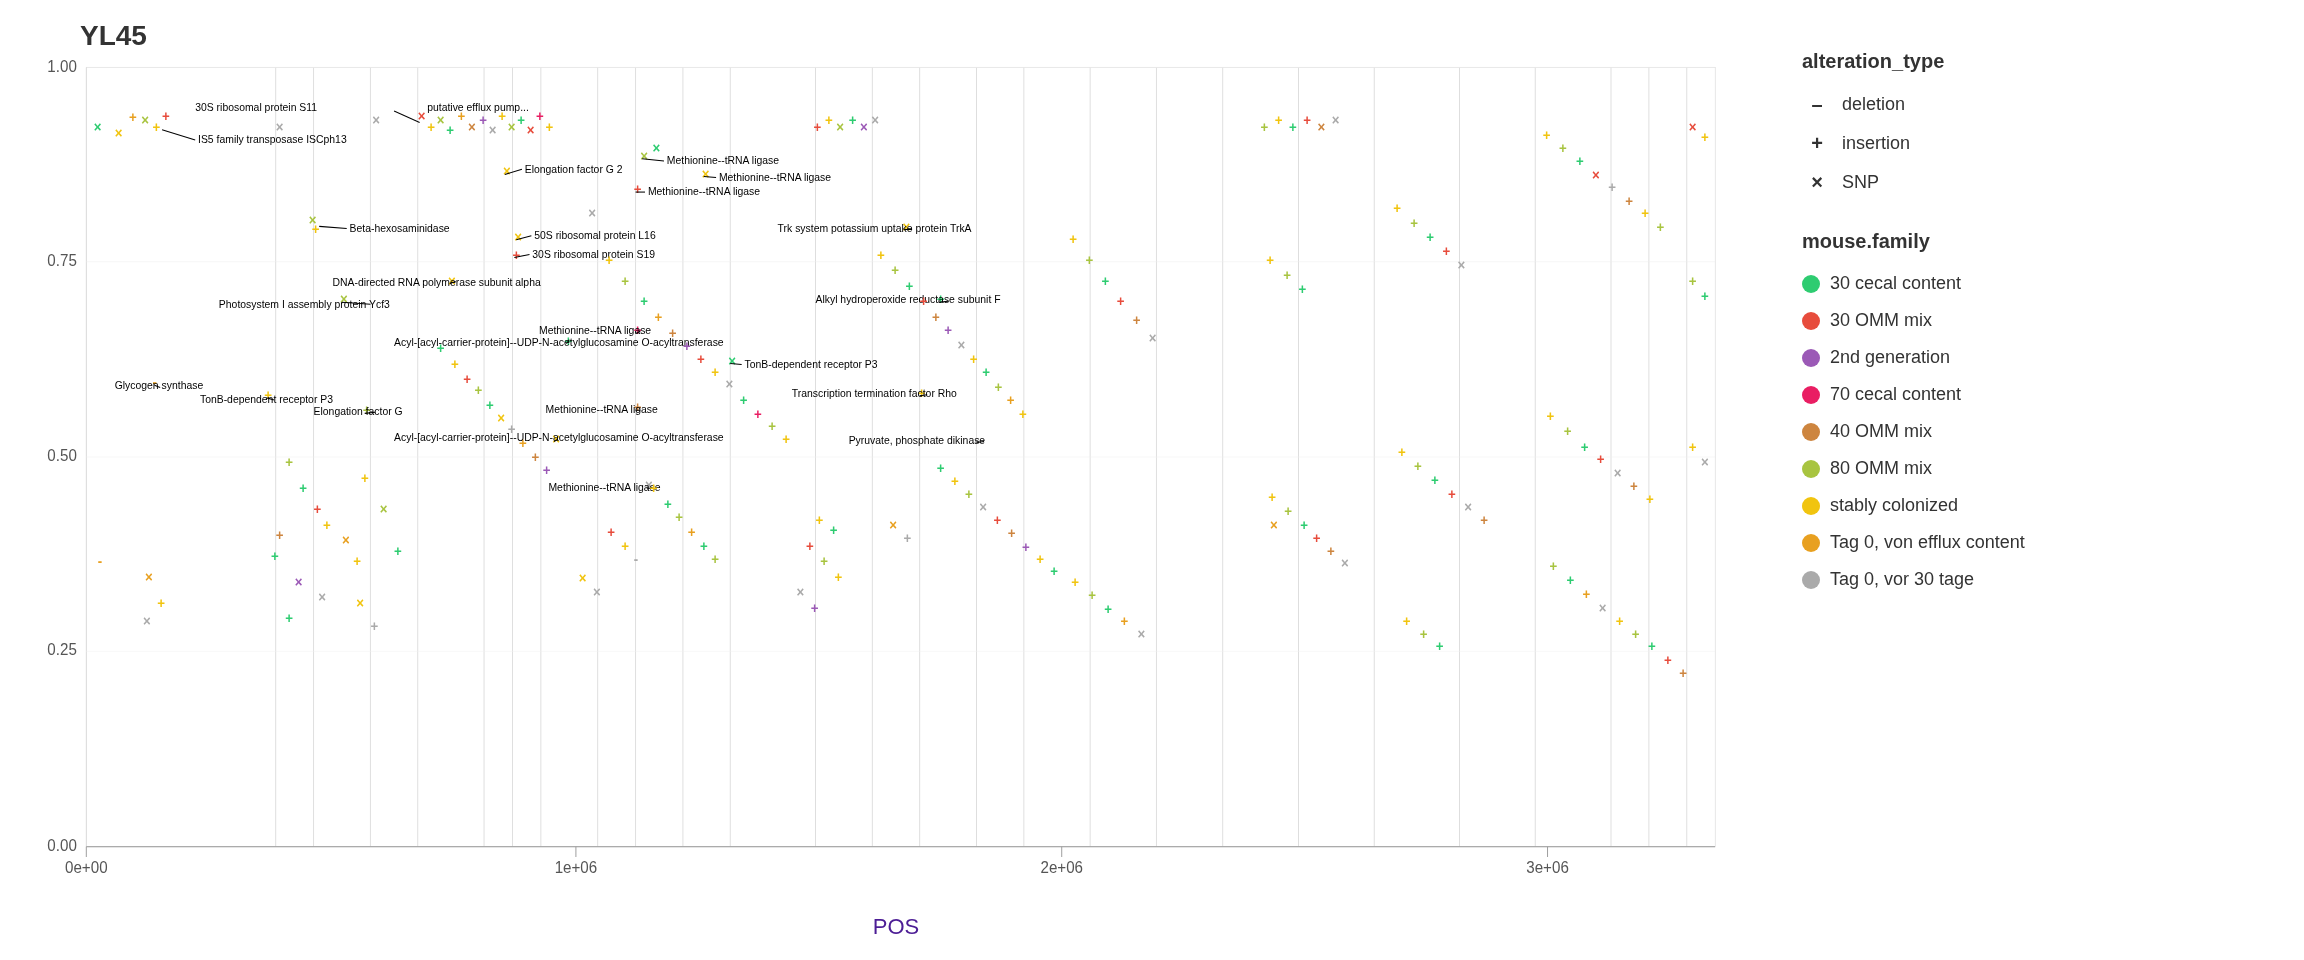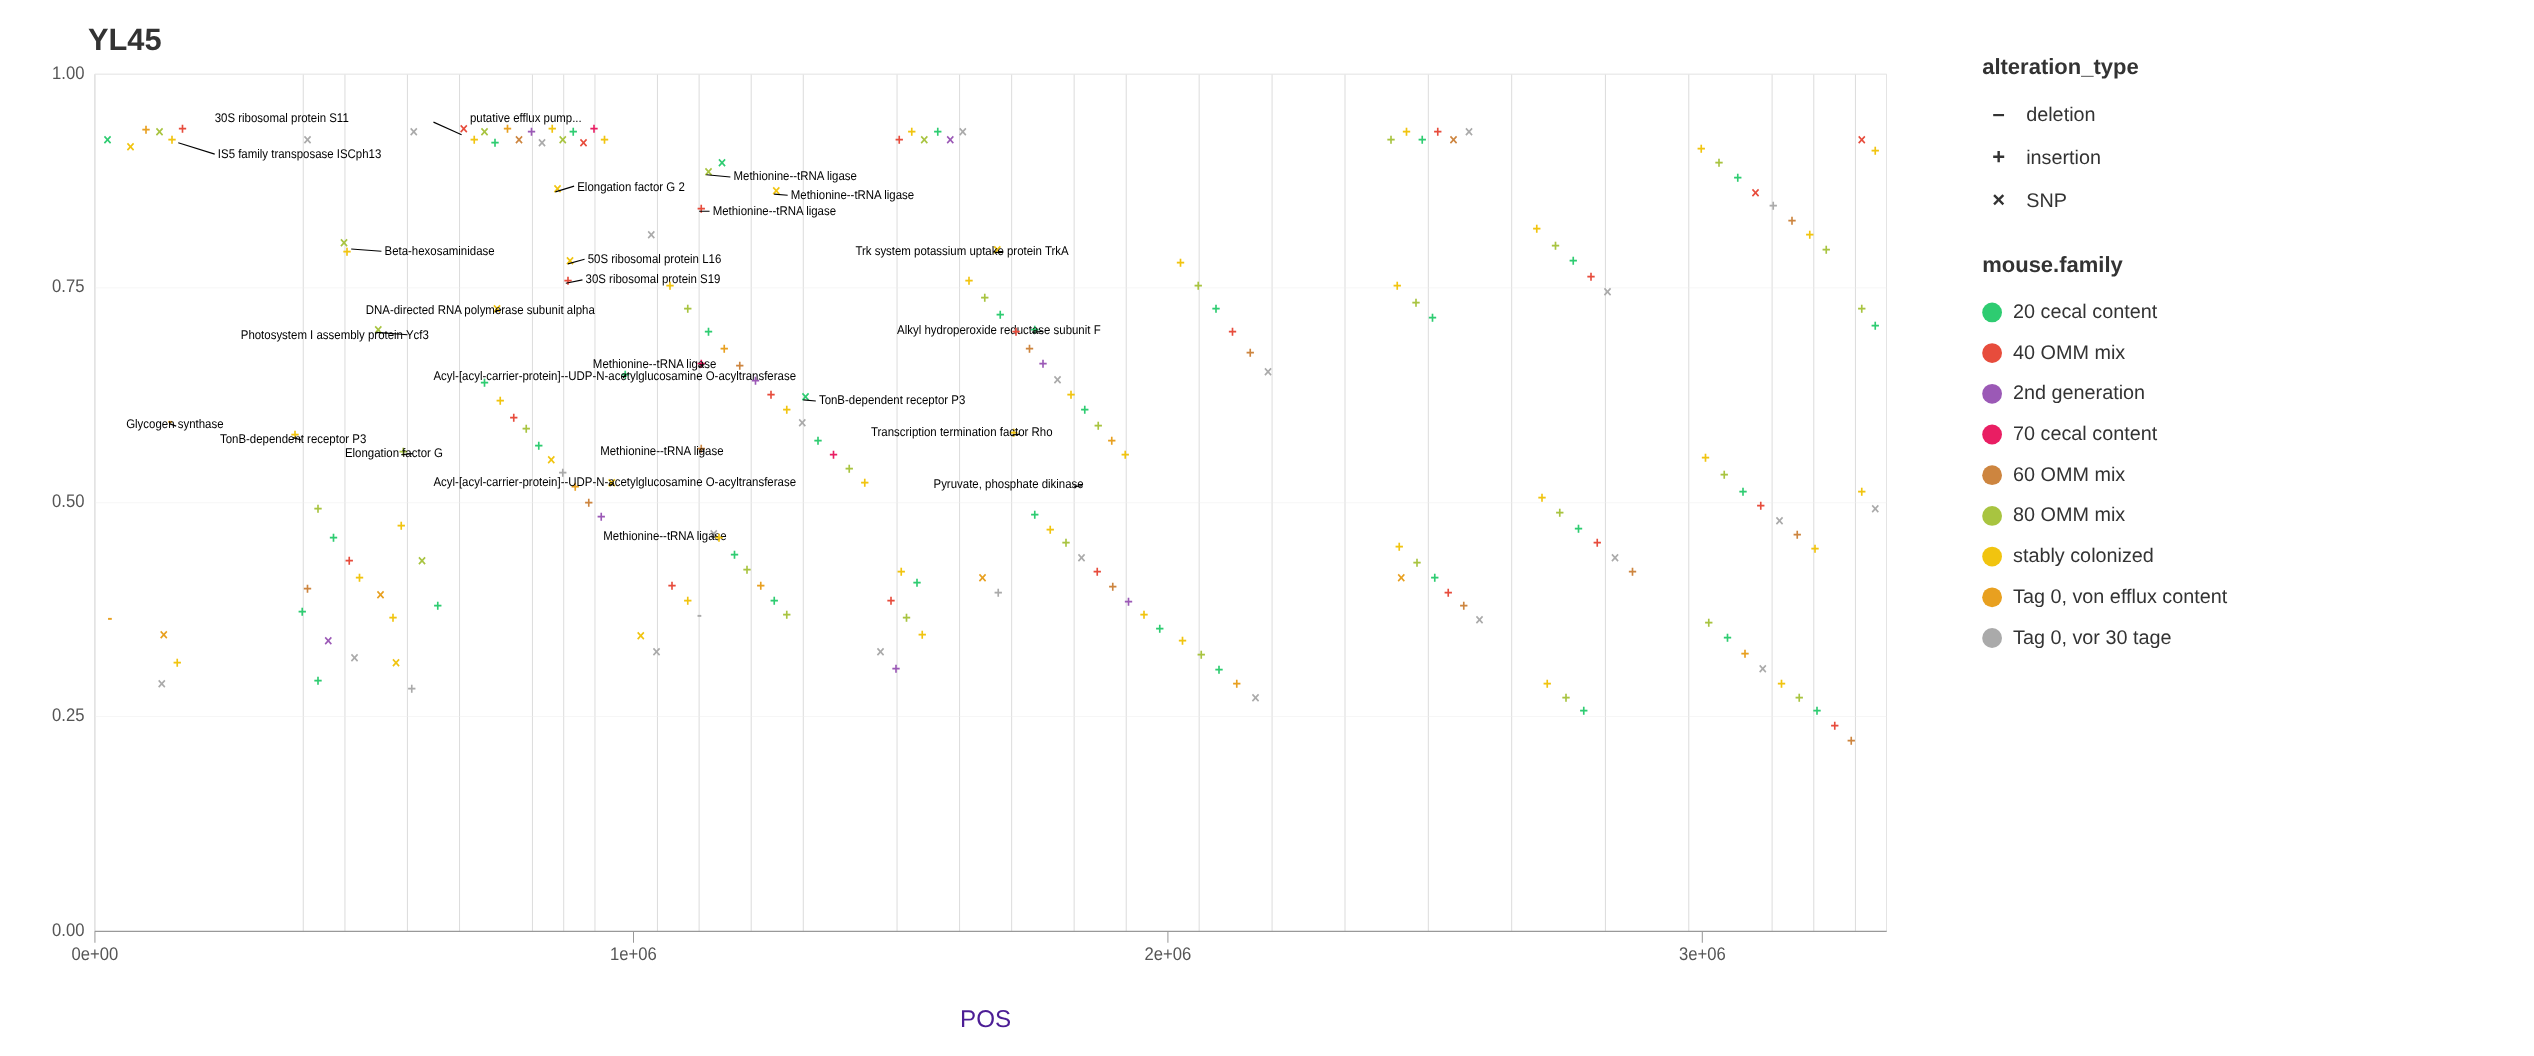--- a/index.html
+++ b/index.html
@@ -450,37 +450,37 @@
     </div>
     <div class="legend-item">
       <span class="legend-symbol">×</span>
       <span>SNP</span>
     </div>
 
     <div class="legend-section-title" style="margin-top:20px;">mouse.family</div>
 
     <div class="legend-item">
       <div class="legend-dot" style="background:#2ecc71;"></div>
-      <span>20 cecal content</span>
+      <span>30 cecal content</span>
     </div>
     <div class="legend-item">
       <div class="legend-dot" style="background:#e74c3c;"></div>
-      <span>40 OMM mix</span>
+      <span>30 OMM mix</span>
     </div>
     <div class="legend-item">
       <div class="legend-dot" style="background:#9b59b6;"></div>
       <span>2nd generation</span>
     </div>
     <div class="legend-item">
       <div class="legend-dot" style="background:#e91e63;"></div>
       <span>70 cecal content</span>
     </div>
     <div class="legend-item">
       <div class="legend-dot" style="background:#cd853f;"></div>
-      <span>60 OMM mix</span>
+      <span>40 OMM mix</span>
     </div>
     <div class="legend-item">
       <div class="legend-dot" style="background:#a8c440;"></div>
       <span>80 OMM mix</span>
     </div>
     <div class="legend-item">
       <div class="legend-dot" style="background:#f1c40f;"></div>
       <span>stably colonized</span>
     </div>
     <div class="legend-item">

